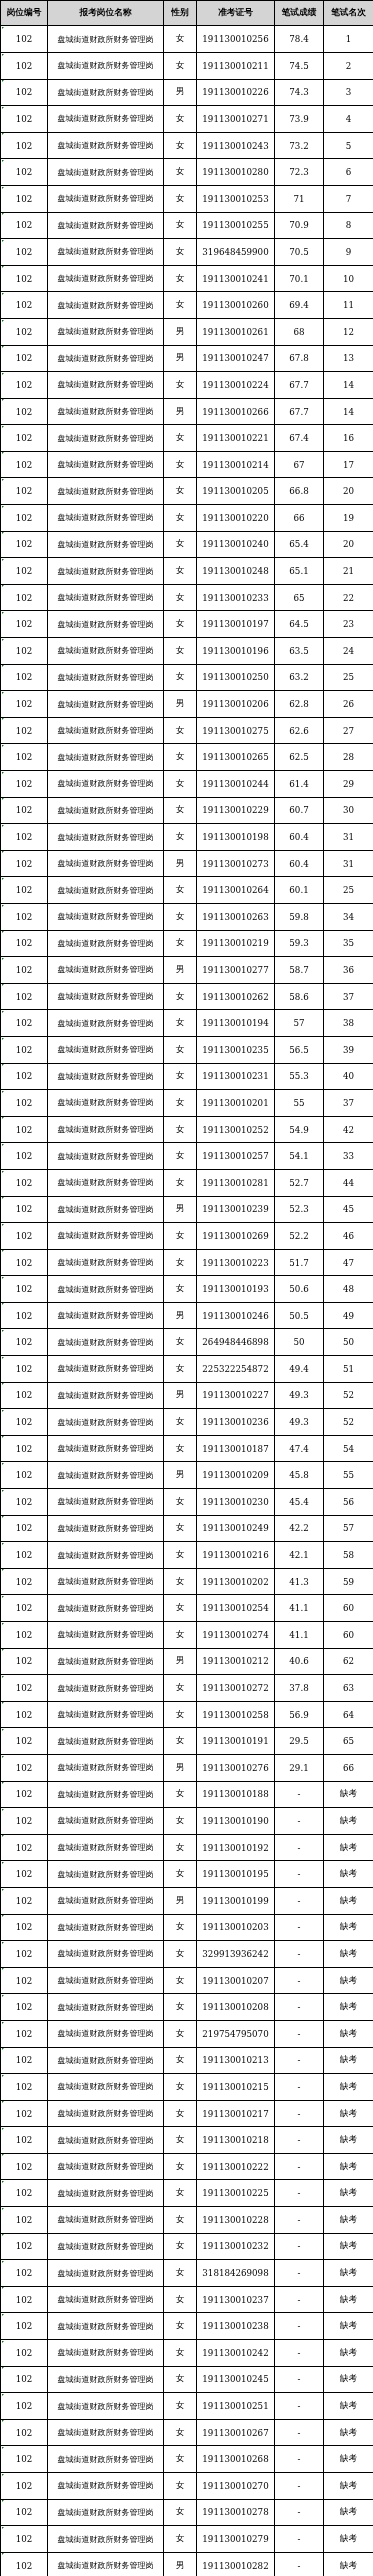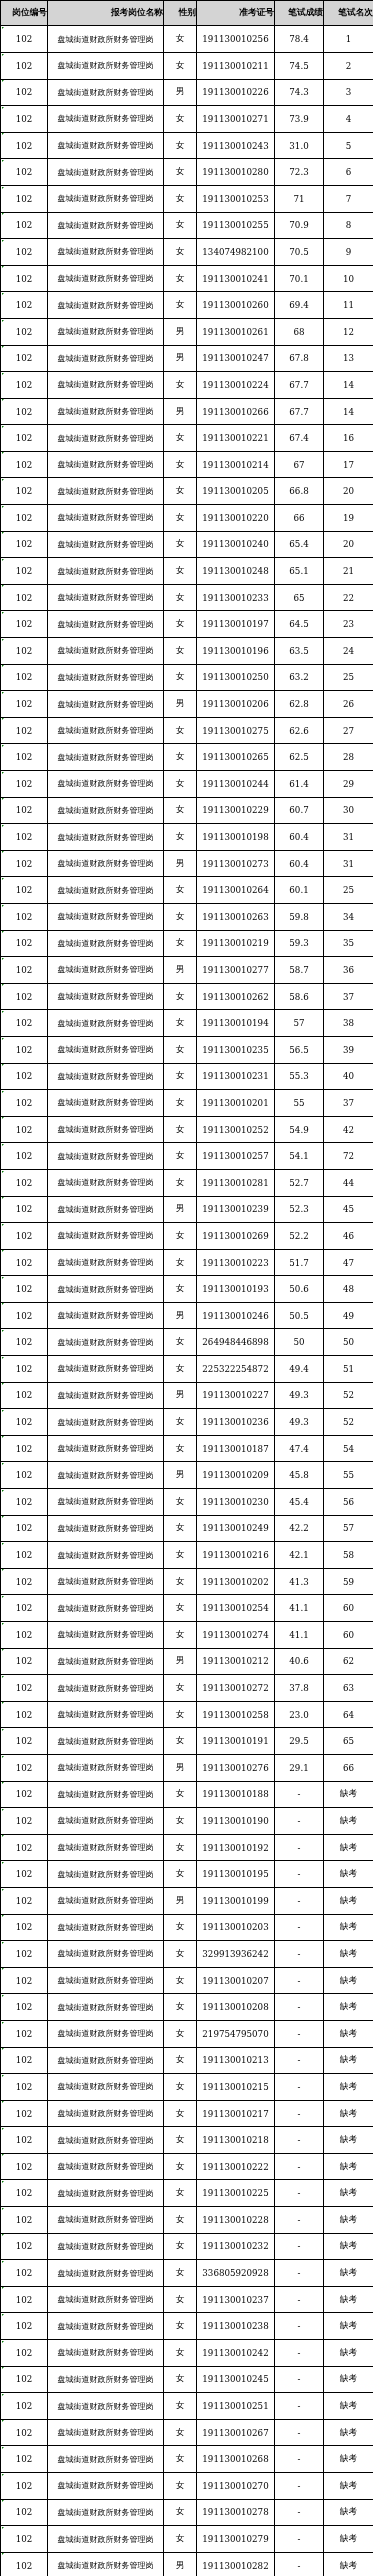--- a/index.html
+++ b/index.html
@@ -1,21 +1,21 @@
 <!DOCTYPE html>
 <html style="font-size:9.2px"><head>
 <meta charset="utf-8">
 <style>
   html,body{margin:0;padding:0;background:#ffffff;}
   .sheet{width:373px;}
   table.results{border-collapse:collapse;table-layout:fixed;width:373px;}
   th,td{border:1.2px solid #000000;text-align:center;vertical-align:middle;overflow:hidden;white-space:nowrap;padding:0;}
   thead tr{height:25.4px;}
   tbody tr{height:26.6px;}
-  th{background:#d4d4d4;font-family:"DejaVu Sans","Liberation Sans",sans-serif;font-weight:bold;font-size:8.7px;color:#000;text-align:right;}
+  th{background:#d4d4d4;font-family:"DejaVu Sans","Liberation Sans",sans-serif;font-weight:bold;font-size:8.7px;color:#000;}
   td{background:#ffffff;font-family:"DejaVu Serif","Liberation Serif",serif;font-size:8.7px;color:#000;}
   td.c-name{font-size:8px;}
   td.c-code{position:relative;}
   .tri{position:absolute;top:0.6px;left:0.6px;width:0;height:0;
        border-top:2.9px solid #087a08;border-right:2.9px solid transparent;}
 </style>
 </head>
 <body>
 
 <div class="sheet">
@@ -69,21 +69,21 @@
           <td class="c-gender">女</td>
           <td class="c-id">191130010271</td>
           <td class="c-score">73.9</td>
           <td class="c-rank">4</td>
         </tr>
         <tr>
           <td class="c-code"><span class="tri"></span>102</td>
           <td class="c-name">盘城街道财政所财务管理岗</td>
           <td class="c-gender">女</td>
           <td class="c-id">191130010243</td>
-          <td class="c-score">31.0</td>
+          <td class="c-score">73.2</td>
           <td class="c-rank">5</td>
         </tr>
         <tr>
           <td class="c-code"><span class="tri"></span>102</td>
           <td class="c-name">盘城街道财政所财务管理岗</td>
           <td class="c-gender">女</td>
           <td class="c-id">191130010280</td>
           <td class="c-score">72.3</td>
           <td class="c-rank">6</td>
         </tr>
@@ -100,21 +100,21 @@
           <td class="c-name">盘城街道财政所财务管理岗</td>
           <td class="c-gender">女</td>
           <td class="c-id">191130010255</td>
           <td class="c-score">70.9</td>
           <td class="c-rank">8</td>
         </tr>
         <tr>
           <td class="c-code"><span class="tri"></span>102</td>
           <td class="c-name">盘城街道财政所财务管理岗</td>
           <td class="c-gender">女</td>
-          <td class="c-id">134074982100</td>
+          <td class="c-id">319648459900</td>
           <td class="c-score">70.5</td>
           <td class="c-rank">9</td>
         </tr>
         <tr>
           <td class="c-code"><span class="tri"></span>102</td>
           <td class="c-name">盘城街道财政所财务管理岗</td>
           <td class="c-gender">女</td>
           <td class="c-id">191130010241</td>
           <td class="c-score">70.1</td>
           <td class="c-rank">10</td>
@@ -374,21 +374,21 @@
           <td class="c-id">191130010252</td>
           <td class="c-score">54.9</td>
           <td class="c-rank">42</td>
         </tr>
         <tr>
           <td class="c-code"><span class="tri"></span>102</td>
           <td class="c-name">盘城街道财政所财务管理岗</td>
           <td class="c-gender">女</td>
           <td class="c-id">191130010257</td>
           <td class="c-score">54.1</td>
-          <td class="c-rank">72</td>
+          <td class="c-rank">33</td>
         </tr>
         <tr>
           <td class="c-code"><span class="tri"></span>102</td>
           <td class="c-name">盘城街道财政所财务管理岗</td>
           <td class="c-gender">女</td>
           <td class="c-id">191130010281</td>
           <td class="c-score">52.7</td>
           <td class="c-rank">44</td>
         </tr>
         <tr>
@@ -541,21 +541,21 @@
           <td class="c-gender">女</td>
           <td class="c-id">191130010272</td>
           <td class="c-score">37.8</td>
           <td class="c-rank">63</td>
         </tr>
         <tr>
           <td class="c-code"><span class="tri"></span>102</td>
           <td class="c-name">盘城街道财政所财务管理岗</td>
           <td class="c-gender">女</td>
           <td class="c-id">191130010258</td>
-          <td class="c-score">23.0</td>
+          <td class="c-score">56.9</td>
           <td class="c-rank">64</td>
         </tr>
         <tr>
           <td class="c-code"><span class="tri"></span>102</td>
           <td class="c-name">盘城街道财政所财务管理岗</td>
           <td class="c-gender">女</td>
           <td class="c-id">191130010191</td>
           <td class="c-score">29.5</td>
           <td class="c-rank">65</td>
         </tr>
@@ -708,21 +708,21 @@
           <td class="c-name">盘城街道财政所财务管理岗</td>
           <td class="c-gender">女</td>
           <td class="c-id">191130010232</td>
           <td class="c-score">-</td>
           <td class="c-rank">缺考</td>
         </tr>
         <tr>
           <td class="c-code"><span class="tri"></span>102</td>
           <td class="c-name">盘城街道财政所财务管理岗</td>
           <td class="c-gender">女</td>
-          <td class="c-id">336805920928</td>
+          <td class="c-id">318184269098</td>
           <td class="c-score">-</td>
           <td class="c-rank">缺考</td>
         </tr>
         <tr>
           <td class="c-code"><span class="tri"></span>102</td>
           <td class="c-name">盘城街道财政所财务管理岗</td>
           <td class="c-gender">女</td>
           <td class="c-id">191130010237</td>
           <td class="c-score">-</td>
           <td class="c-rank">缺考</td>

